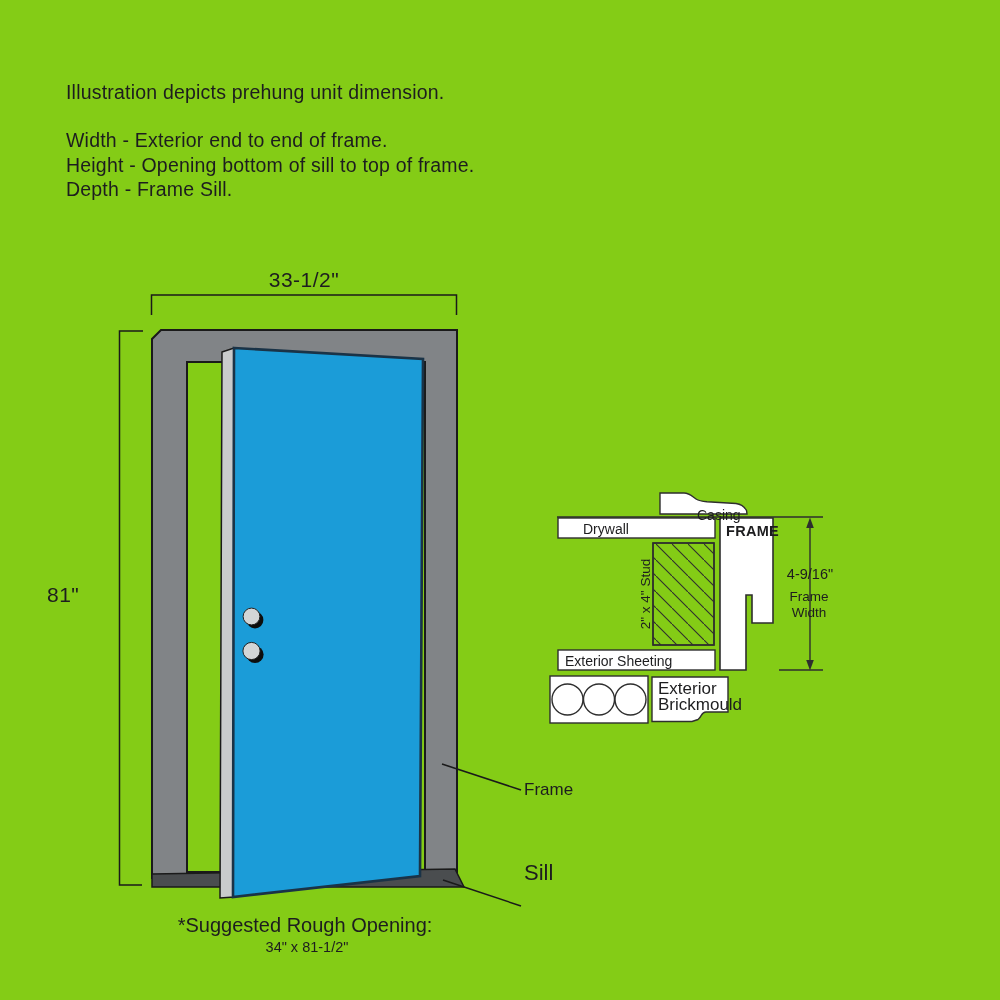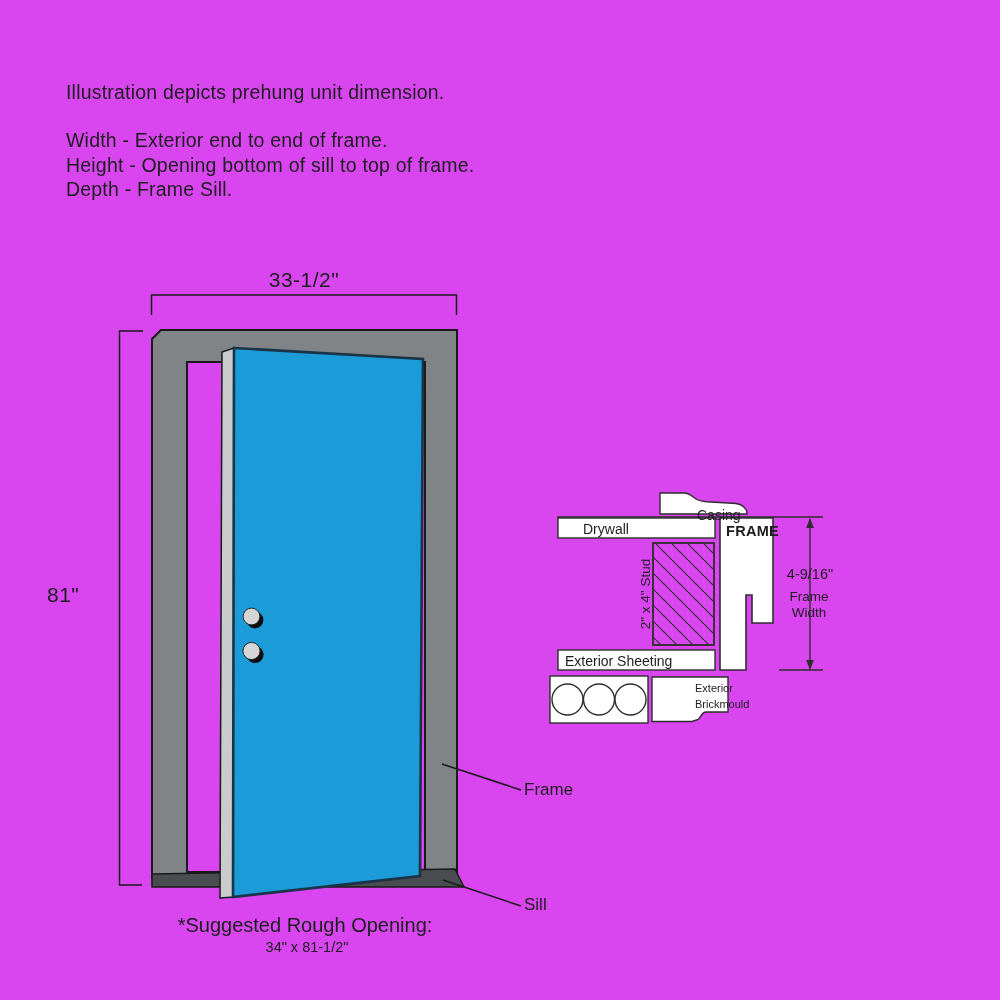--- a/index.html
+++ b/index.html
@@ -1,36 +1,36 @@
 <!DOCTYPE html>
 <html><head>
 <meta charset="utf-8">
 <style>
   html,body{margin:0;padding:0;background:#fff;}
-  #canvas{position:relative;width:1000px;height:1000px;background:#d946ef;overflow:hidden;
+  #canvas{position:relative;width:1000px;height:1000px;background:#84cc16;overflow:hidden;
           font-family:"Liberation Sans", sans-serif;color:#1d1d1f;}
   #art{position:absolute;left:0;top:0;}
   .txt{position:absolute;white-space:nowrap;}
   .header-line1{left:66px;top:81px;font-size:19.5px;letter-spacing:.2px;}
   .header-rest{left:66px;top:128px;font-size:19.5px;line-height:24.6px;letter-spacing:.2px;}
   .dim-top{left:304px;top:268px;transform:translateX(-50%);font-size:21px;letter-spacing:.5px;}
   .dim-left{left:47px;top:583px;font-size:21px;letter-spacing:.5px;}
   .lbl-frame{left:524px;top:780px;font-size:17px;}
-  .lbl-sill{left:524px;top:895px;font-size:17px;}
+  .lbl-sill{left:524px;top:860px;font-size:22px;}
   .rough1{left:305px;top:914px;transform:translateX(-50%);font-size:20px;}
   .rough2{left:307px;top:939px;transform:translateX(-50%);font-size:14.5px;}
   .cs{font-size:14px;}
   .lbl-casing{left:697px;top:488px;margin-top:19px;}
   .lbl-drywall{left:583px;top:521px;}
   .lbl-sheeting{left:565px;top:653px;}
   .lbl-framecs{left:726px;top:523px;font-weight:700;font-size:14.5px;letter-spacing:.3px;}
   .lbl-stud{left:645px;top:594px;transform:translate(-50%,-50%) rotate(-90deg);font-size:13.5px;}
   .lbl-dimval{left:810px;top:566px;transform:translateX(-50%);font-size:14.5px;}
   .lbl-dimtxt{left:809px;top:589px;transform:translateX(-50%);font-size:13.5px;line-height:15.5px;text-align:center;}
-  .lbl-brick{left:695px;top:681px;font-size:11px;line-height:15.5px;}
+  .lbl-brick{left:658px;top:681px;font-size:17px;line-height:15.5px;}
 </style>
 </head>
 <body>
 
 <div id="canvas">
 
   <svg id="art" width="1000" height="1000" viewBox="0 0 1000 1000">
 
     <defs>
       <pattern id="hatch" width="16" height="16" patternUnits="userSpaceOnUse">

